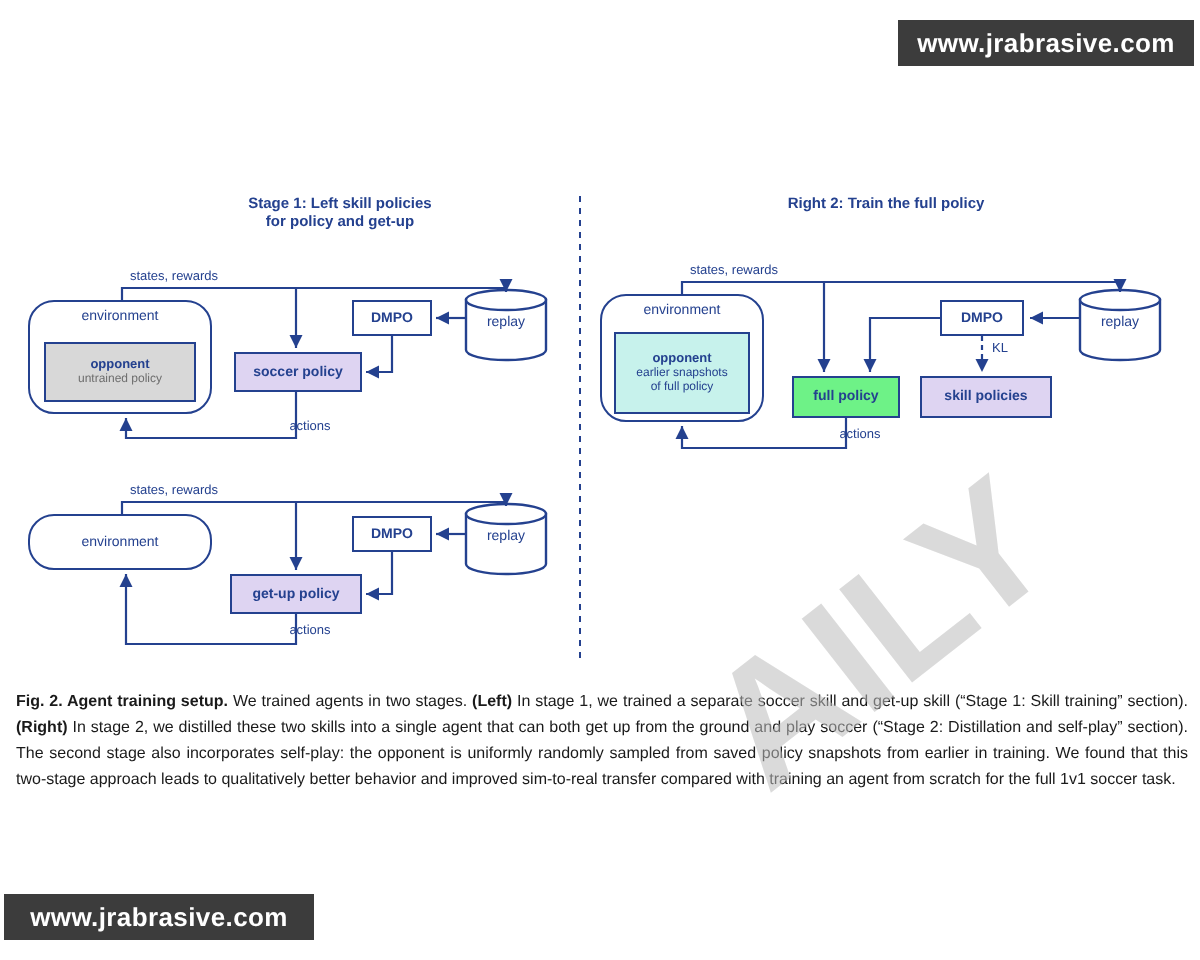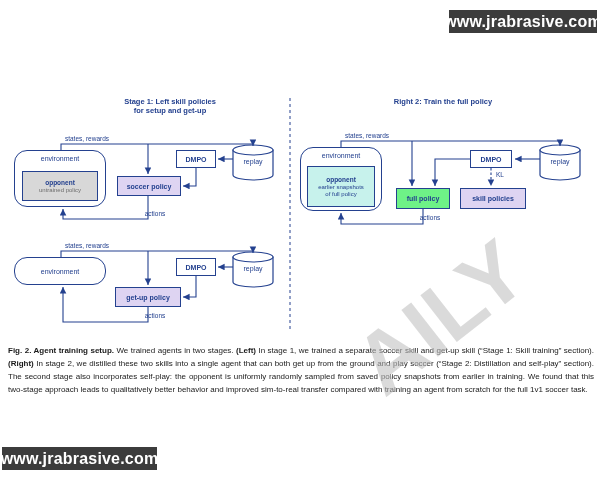--- a/index.html
+++ b/index.html
@@ -3,21 +3,21 @@
 <meta charset="utf-8">
 <style>
   html,body { margin:0; padding:0; background:#ffffff; }
   .page {
     position:relative; width:600px; height:480px; overflow:hidden;
     background:#ffffff; font-family:"Liberation Sans", sans-serif;
   }
   
   .wm-box {
     position:absolute; background:var(--wm-bg); color:#ffffff;
-    font-weight:bold; font-size:16px; display:flex; align-items:center;
+    font-weight:bold; font-size:13px; display:flex; align-items:center;
     justify-content:center; z-index:20; letter-spacing:0.2px;
   }
   .wm-tr { left:449px; top:10px; width:148px; height:23px; }
   .wm-bl { left:2px;  top:447px; width:155px; height:23px; }
   .wm-diag {
     position:absolute; left:275px; top:232px; width:330px; height:170px;
     transform:rotate(-38deg); font-size:86px; font-weight:bold;
     color:var(--wm-diag); opacity:0.55; z-index:10; text-align:center;
     line-height:170px; pointer-events:none;
   }
@@ -102,21 +102,21 @@
       <path class="ln" d="M412,141 V186" marker-end="url(#arw)"></path>
       <path class="ln" d="M540,159 H515" marker-end="url(#arw)"></path>
       <path class="ln" d="M470,159 H435 V186" marker-end="url(#arw)"></path>
       <path class="lndash" d="M491,168 V186" marker-end="url(#arw)"></path>
       <path class="ln" d="M423,209 V224 H341 V213" marker-end="url(#arw)"></path>
     </g>
   </svg>
 
   <div class="abs stitle" style="left:90px; top:97px; width:160px;">
     <div>Stage 1: Left skill policies</div>
-    <div>for setup and get-up</div>
+    <div>for policy and get-up</div>
   </div>
   <div class="abs stitle" style="left:330px; top:97px; width:226px;">
     <div>Right 2: Train the full policy</div>
   </div>
 
   <div class="abs slabel" style="left:54px; top:135px; width:66px;">states, rewards</div>
   <div class="abs envbox" style="left:14px; top:150px; width:92px; height:57px;">
     <div class="envlabel">environment</div>
     <div class="innerbox" style="left:7px; top:20px; width:76px; height:30px; background:var(--gray-bg);">
       <div class="opp-title">opponent</div>

